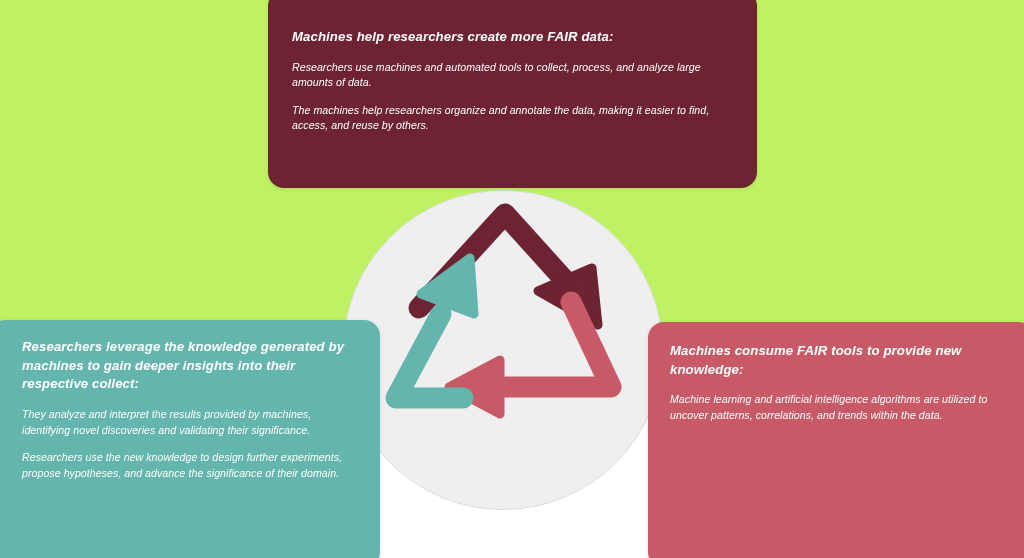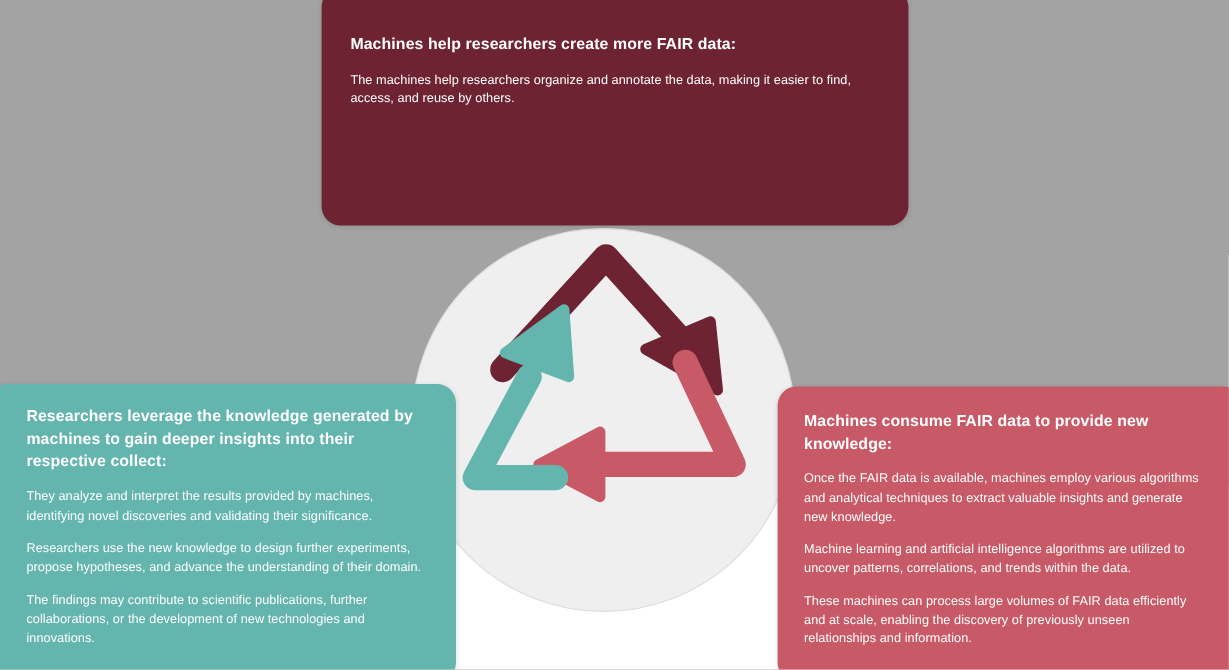--- a/index.html
+++ b/index.html
@@ -10,21 +10,22 @@
     width: 1024px;
     height: 558px;
     background: #ffffff;
     font-family: "Liberation Sans", sans-serif;
     overflow: hidden;
   }
   #stage {
     position: relative;
     width: 1024px;
     height: 406px;
-    background: #a3a3a3;
+    background: #bef264;
+    font-style: italic;
   }
 
   
   .cycle-circle {
     position: absolute;
     left: 343px;
     top: 190px;
     width: 320px;
     height: 320px;
     border-radius: 50%;
@@ -121,30 +122,28 @@
     </g>
 
     <g class="arrow-shape">
       <path d="M 120 208 L 53 208 L 98 124" stroke="#63b5ad" stroke-width="21" stroke-linecap="round" stroke-linejoin="round" fill="none"></path>
       <path d="M 127 68 L 131 124 L 78 104 Z" fill="#63b5ad" stroke="#63b5ad" stroke-width="9" stroke-linejoin="round"></path>
     </g>
   </svg>
 
   <div class="box" id="box-create">
     <div class="title">Machines help researchers create more FAIR data:</div>
+    <p class="body">Researchers use machines and automated tools to collect, process, and analyze large amounts of data.</p>
     <p class="body">The machines help researchers organize and annotate the data, making it easier to find, access, and reuse by others.</p>
   </div>
 
   <div class="box" id="box-leverage">
     <div class="title">Researchers leverage the knowledge generated by machines to gain deeper insights into their respective collect:</div>
     <p class="body">They analyze and interpret the results provided by machines, identifying novel discoveries and validating their significance.</p>
-    <p class="body">Researchers use the new knowledge to design further experiments, propose hypotheses, and advance the understanding of their domain.</p>
-    <p class="body">The findings may contribute to scientific publications, further collaborations, or the development of new technologies and innovations.</p>
+    <p class="body">Researchers use the new knowledge to design further experiments, propose hypotheses, and advance the significance of their domain.</p>
   </div>
 
   <div class="box" id="box-consume">
-    <div class="title">Machines consume FAIR data to provide new knowledge:</div>
-    <p class="body">Once the FAIR data is available, machines employ various algorithms and analytical techniques to extract valuable insights and generate new knowledge.</p>
+    <div class="title">Machines consume FAIR tools to provide new knowledge:</div>
     <p class="body">Machine learning and artificial intelligence algorithms are utilized to uncover patterns, correlations, and trends within the data.</p>
-    <p class="body">These machines can process large volumes of FAIR data efficiently and at scale, enabling the discovery of previously unseen relationships and information.</p>
   </div>
 
 </div>
 
 </body></html>

